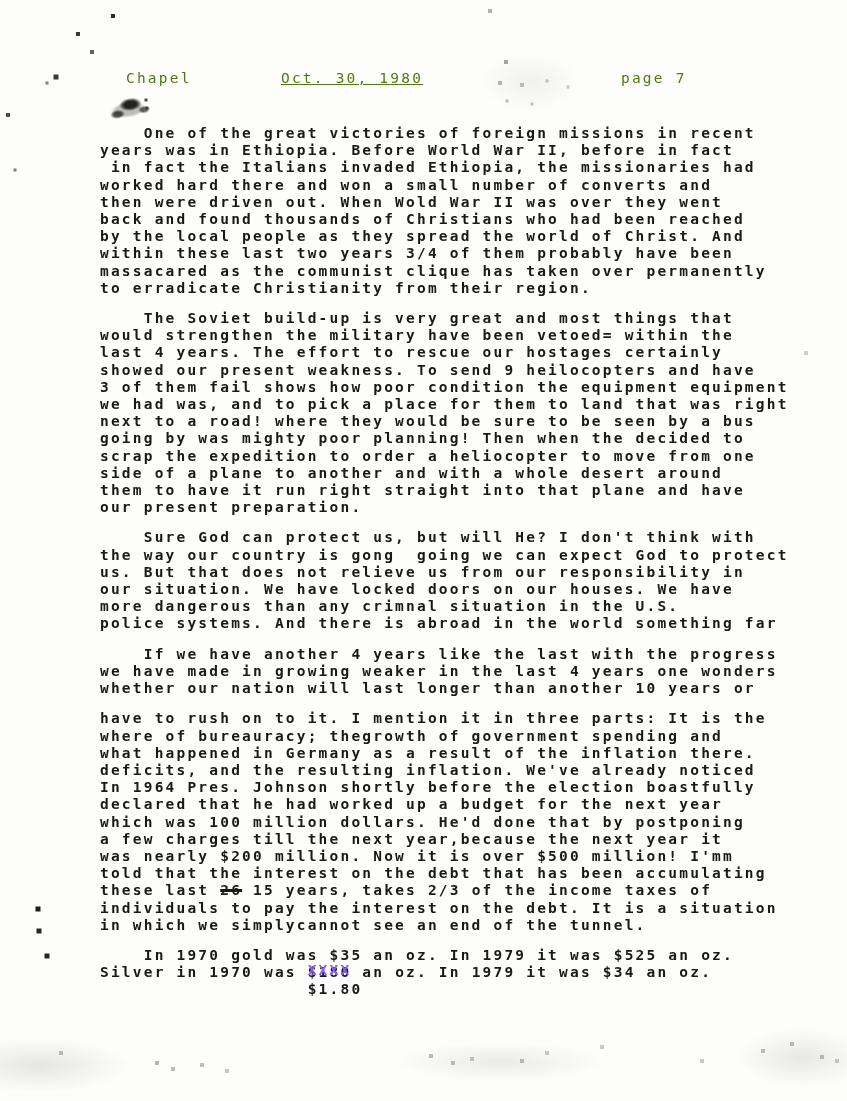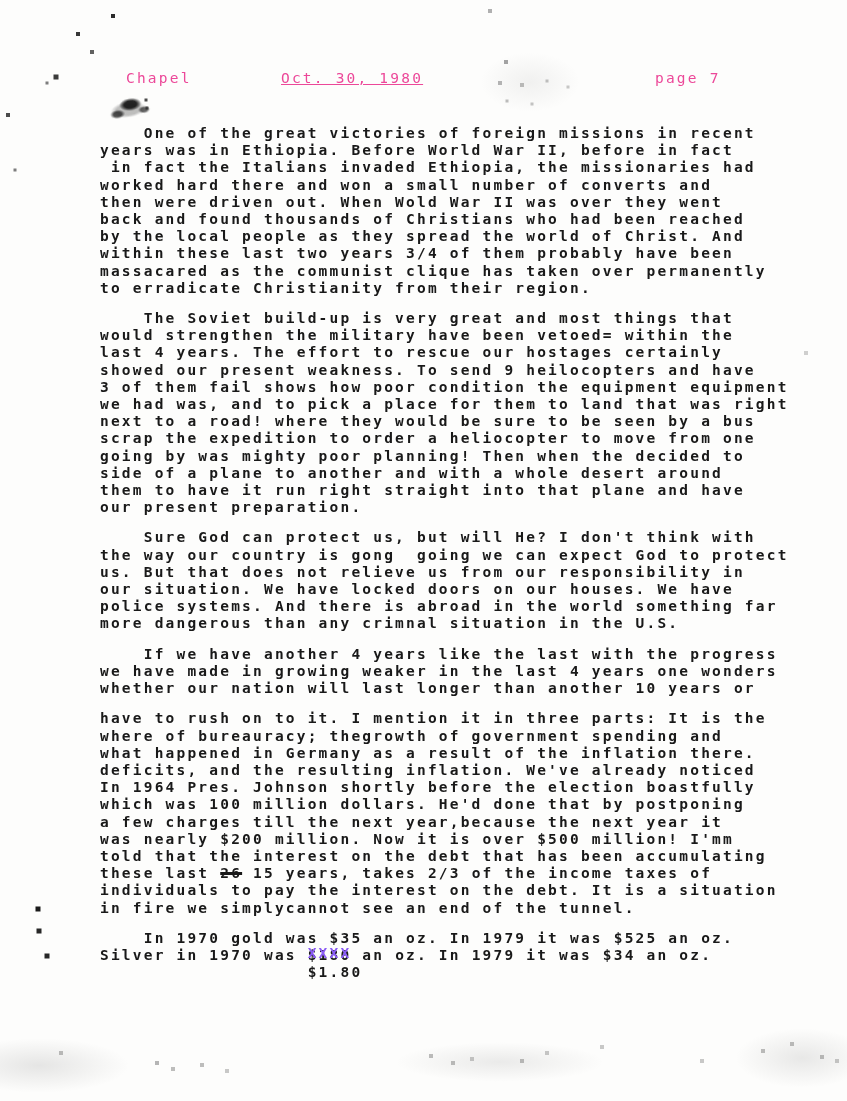--- a/index.html
+++ b/index.html
@@ -14,26 +14,26 @@
     position: absolute; inset: 0;
     background: #fdfdfc;
   }
 
   
   .header-item {
     position: absolute;
     top: 70px;
     font-size: 14.5px;
     letter-spacing: 2.2px;
-    color: #ec4899;
+    color: #4d7c0f;
     white-space: pre;
   }
   .hdr-left   { left: 126px; }
   .hdr-center { left: 281px; text-decoration: underline; }
-  .hdr-right  { left: 655px; }
+  .hdr-right  { left: 621px; }
 
   
   .doc {
     position: absolute;
     left: 100px; top: 125px;
     width: 720px;
     font-size: 14.5px;
     font-weight: bold;
     line-height: 17.2px;
     letter-spacing: 2.2px;
@@ -152,51 +152,52 @@
       <div class="line">to erradicate Christianity from their region.</div>
     </div>
     <div class="para">
       <div class="line">    The Soviet build-up is very great and most things that</div>
       <div class="line">would strengthen the military have been vetoed= within the</div>
       <div class="line">last 4 years. The effort to rescue our hostages certainly</div>
       <div class="line">showed our present weakness. To send 9 heilocopters and have</div>
       <div class="line">3 of them fail shows how poor condition the equipment equipment</div>
       <div class="line">we had was, and to pick a place for them to land that was right</div>
       <div class="line">next to a road! where they would be sure to be seen by a bus</div>
+      <div class="line">going by was mighty poor planning! Then when the decided to</div>
       <div class="line">scrap the expedition to order a heliocopter to move from one</div>
-      <div class="line">going by was mighty poor planning! Then when the decided to</div>
       <div class="line">side of a plane to another and with a whole desert around</div>
       <div class="line">them to have it run right straight into that plane and have</div>
       <div class="line">our present preparation.</div>
     </div>
     <div class="para">
       <div class="line">    Sure God can protect us, but will He? I don't think with</div>
       <div class="line">the way our country is gong  going we can expect God to protect</div>
       <div class="line">us. But that does not relieve us from our responsibility in</div>
       <div class="line">our situation. We have locked doors on our houses. We have</div>
+      <div class="line">more dangerous than any crimnal situation in the U.S.</div>
       <div class="line">police systems. And there is abroad in the world something far</div>
-      <div class="line">more dangerous than any crimnal situation in the U.S.</div>
     </div>
     <div class="para">
       <div class="line">    If we have another 4 years like the last with the progress</div>
       <div class="line">we have made in growing weaker in the last 4 years one wonders</div>
       <div class="line">whether our nation will last longer than another 10 years or</div>
     </div>
     <div class="para">
       <div class="line">have to rush on to it. I mention it in three parts: It is the</div>
       <div class="line">where of bureauracy; thegrowth of government spending and</div>
       <div class="line">what happened in Germany as a result of the inflation there.</div>
       <div class="line">deficits, and the resulting inflation. We've already noticed</div>
       <div class="line">In 1964 Pres. Johnson shortly before the election boastfully</div>
+      <div class="line">declared that he had worked up a budget for the next year</div>
       <div class="line">which was 100 million dollars. He'd done that by postponing</div>
       <div class="line">a few charges till the next year,because the next year it</div>
       <div class="line">was nearly $200 million. Now it is over $500 million! I'mm</div>
       <div class="line">told that the interest on the debt that has been accumulating</div>
       <div class="line"><span>these last </span><span class="struck">26</span><span> 15 years, takes 2/3 of the income taxes of</span></div>
       <div class="line">individuals to pay the interest on the debt. It is a situation</div>
-      <div class="line">in fire we simplycannot see an end of the tunnel.</div>
+      <div class="line">in which we simplycannot see an end of the tunnel.</div>
     </div>
     <div class="para">
       <div class="line">    In 1970 gold was $35 an oz. In 1979 it was $525 an oz.</div>
       <div class="line"><span>Silver in 1970 was </span><span class="overx">$180<span class="x-overlay">XXXX</span></span><span> an oz. In 1979 it was $34 an oz.</span></div>
       <div class="line">                   $1.80</div>
     </div>
   </div>
 
 </body></html>

